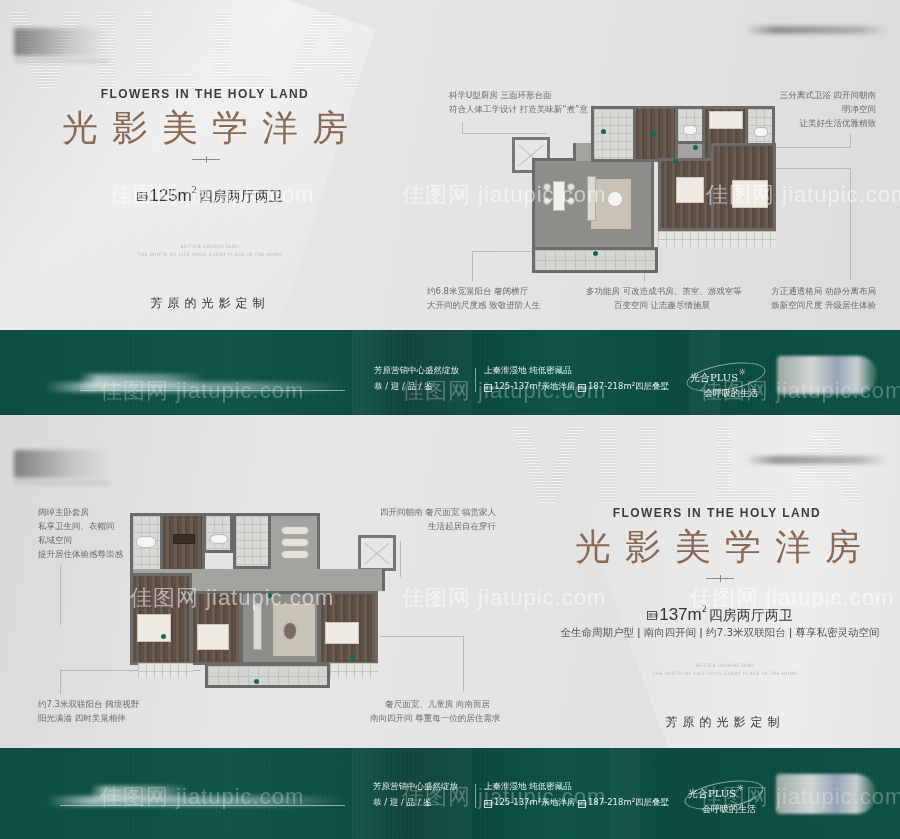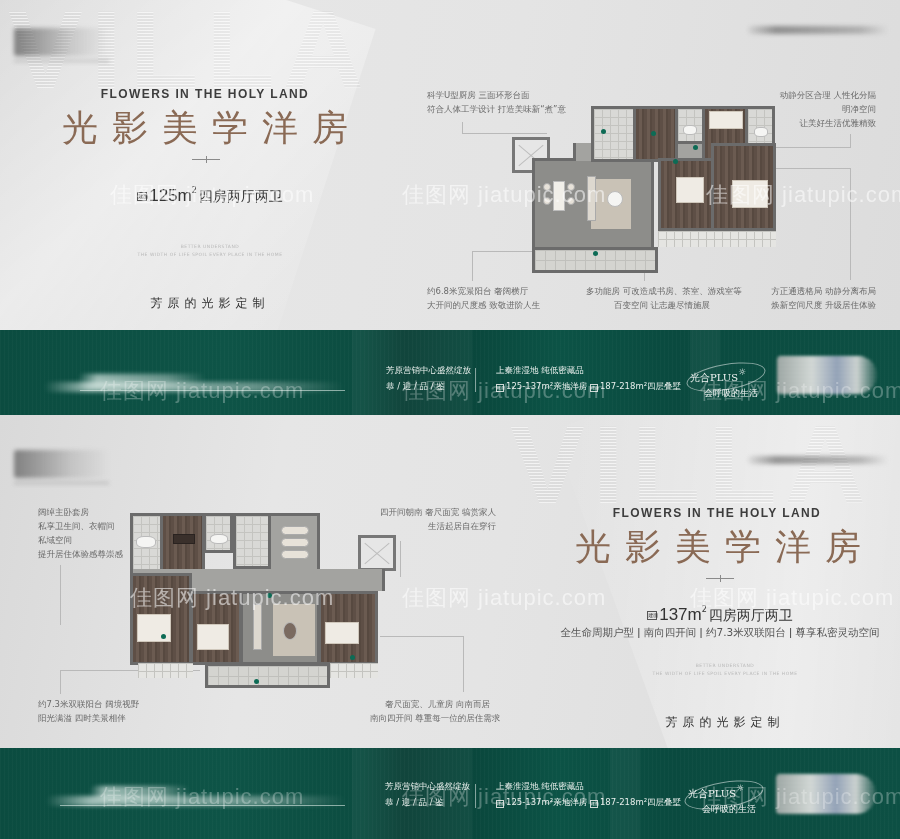--- a/index.html
+++ b/index.html
@@ -78,21 +78,21 @@
     background: #0a4a3f;
     background-image:
       repeating-linear-gradient(90deg, rgba(255,255,255,0.025) 0 1px, rgba(0,0,0,0) 1px 4px),
       linear-gradient(90deg, #0b4c40 0%, #0e5447 25%, #0c4d41 40%, #083e35 45%, #0c5346 62%, #0a4a3f 75%, #0d5044 100%); }
   .band.b1 { top: 330px; }
   .band.b2 { top: 748px; height: 91px; }
   .band .stripe { position: absolute; top: 0; bottom: 0; background: rgba(255,255,255,0.04); }
   .band .streak { position: absolute; height: 14px; filter: blur(2px); border-radius: 6px;
     background: linear-gradient(90deg, rgba(255,255,255,0), rgba(220,235,230,.7) 15%, rgba(210,225,220,.45) 70%, rgba(255,255,255,0)); }
   .band .streak-line { position: absolute; height: 1px; background: rgba(220,235,230,.6); }
-  .band .info { position: absolute; color: #e8efec; font-size: 8.5px; line-height: 16px; white-space: nowrap; margin-left: 12px; }
+  .band .info { position: absolute; color: #e8efec; font-size: 8.5px; line-height: 16px; white-space: nowrap; }
   .band .vsep { position: absolute; width: 1px; background: rgba(255,255,255,0.5); }
   .band .small-tag { display: inline-block; width: 8px; height: 8px; border: 1px solid #cfd9d6; font-size: 4px; line-height: 6px; text-align: center; vertical-align: 0; margin-right: 2px; }
   .band .plus { position: absolute; color: #f2f5f4; font-family: "DejaVu Serif", "Liberation Serif", serif; white-space: nowrap; }
   .band .plus .l1 { font-size: 10px; text-align: right; }
   .band .plus .l2 { font-size: 9px; margin-left: 14px; display: block; margin-top: 2px; }
   .band .plus .star { font-size: 9px; vertical-align: 6px; }
   .band .ellipse { position: absolute; border: 1px solid rgba(255,255,255,0.5); border-radius: 50%; transform: rotate(-10deg); }
   .band .render { position: absolute; border-radius: 6px 30px 30px 6px; filter: blur(1.5px);
     background:
       repeating-linear-gradient(180deg, rgba(255,255,255,.18) 0 2px, rgba(0,0,0,.08) 2px 4px),
@@ -113,28 +113,28 @@
 
   <div class="spec" style="left:60px;top:186px;width:300px;">
     <span class="tag">建面</span><span class="area">125m</span><span class="sup">2</span><span class="type">四房两厅两卫</span>
   </div>
   <div class="tiny-en" style="left:100px;top:243px;width:220px;">
     <div>BETTER UNDERSTAND</div>
     <div>THE WIDTH OF LIFE SPOIL EVERY PLACE IN THE HOME</div>
   </div>
   <div class="slogan" style="left:100px;top:295px;width:220px;">芳原的光影定制</div>
 
-  <div class="note" style="left:427px;top:88px;">
+  <div class="note" style="left:449px;top:88px;">
     <div>科学U型厨房  三面环形台面</div>
     <div>符合人体工学设计  打造美味新“煮”意</div>
   </div>
   <div class="leader" style="left:462px;top:122px;width:85px;height:12px;border-left-width:1px;border-bottom-width:1px;"></div>
 
   <div class="note right" style="left:770px;top:88px;width:106px;">
-    <div>动静分区合理  人性化分隔</div>
+    <div>三分离式卫浴  四开间朝南</div>
     <div>明净空间</div>
     <div>让美好生活优雅精致</div>
   </div>
   <div class="leader" style="left:775px;top:134px;width:76px;height:14px;border-right-width:1px;border-bottom-width:1px;"></div>
 
   <div class="note" style="left:427px;top:284px;">
     <div>约6.8米宽景阳台  奢阔横厅</div>
     <div>大开间的尺度感  致敬进阶人生</div>
   </div>
   <div class="leader" style="left:472px;top:251px;width:60px;height:30px;border-left-width:1px;border-top-width:1px;"></div>

